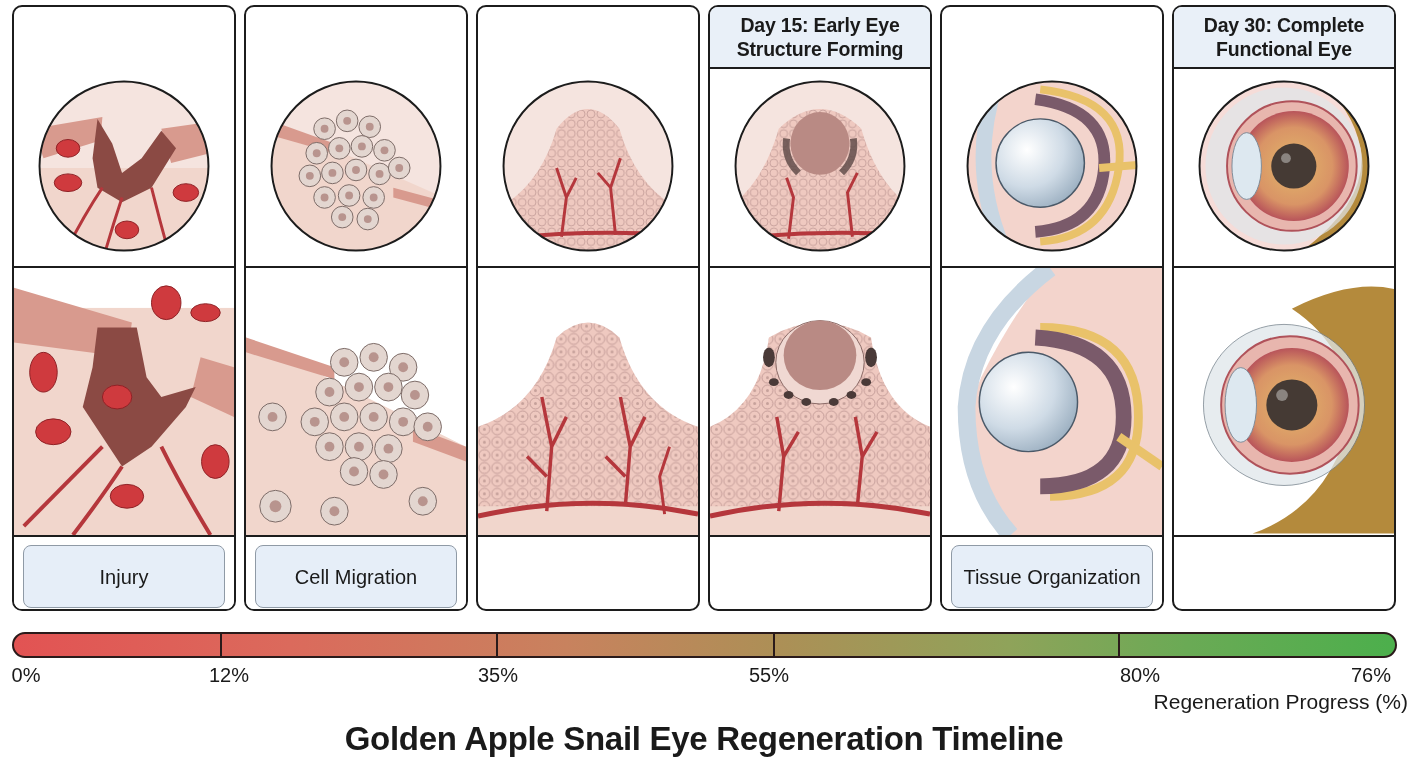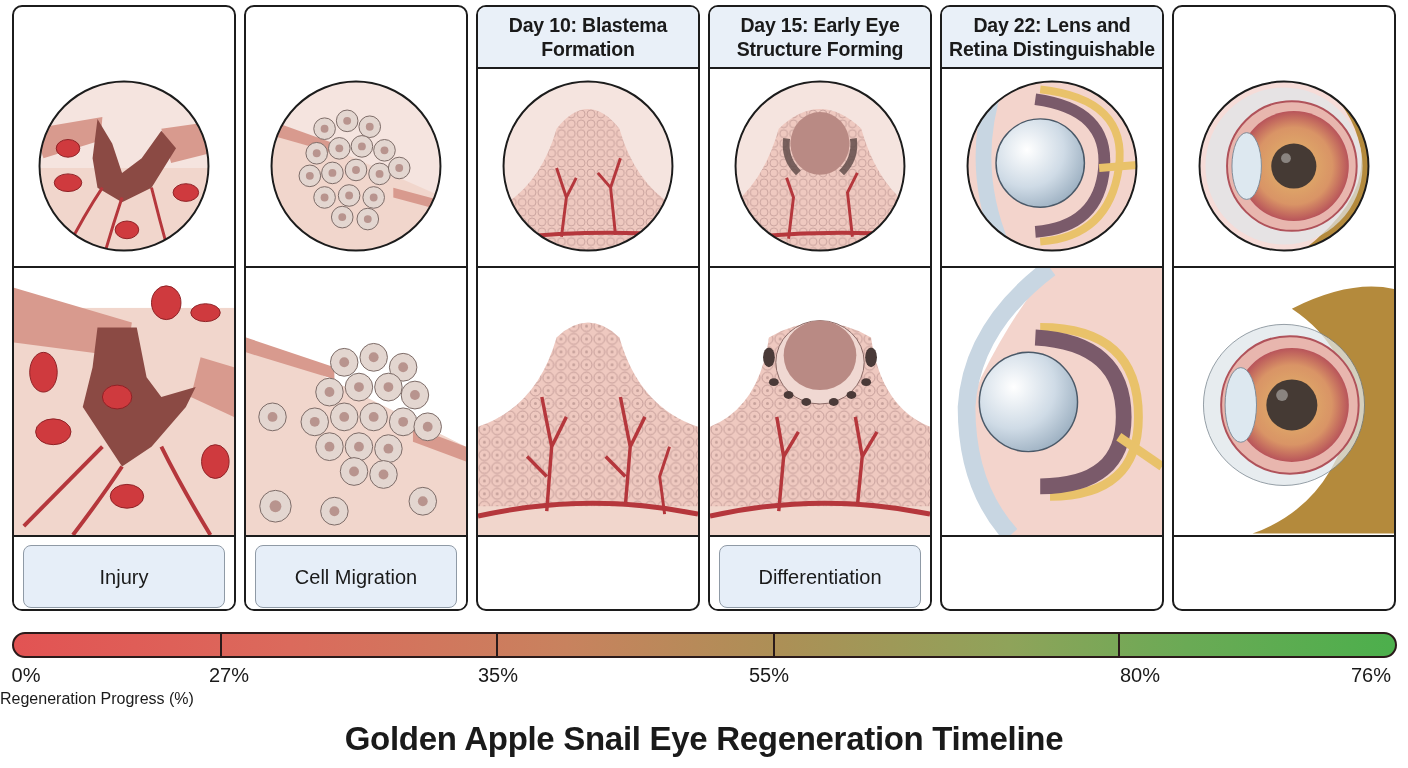--- a/index.html
+++ b/index.html
@@ -27,21 +27,21 @@
     font-size: 20px; line-height: 24px; color: #1a1a1a;
   }
 
   .progress-track {
     position: absolute; left: 12px; top: 632px; width: 1385px; height: 26px;
     border: 2px solid #2a1a1a; border-radius: 13px; overflow: hidden;
     background: linear-gradient(90deg, #e25353 0%, #db6a5c 20%, #c8825e 40%, #ad8f56 55%, #8fa35a 72%, #6aaa55 85%, #4caf4c 100%);
   }
   .progress-divider { position: absolute; top: 0; bottom: 0; width: 2px; background: #2a1a1a; }
   .tick-label { position: absolute; top: 664px; font-size: 20px; color: #1a1a1a; transform: translateX(-50%); white-space: nowrap; }
-  .axis-label { position: absolute; top: 690px; left: 0; width: 1408px; text-align: left; font-size: 16px; color: #1a1a1a; }
+  .axis-label { position: absolute; top: 690px; left: 0; width: 1408px; text-align: right; font-size: 21px; color: #1a1a1a; }
   .main-title { position: absolute; top: 720px; left: 0; width: 1408px; text-align: center; font-size: 33px; font-weight: bold; color: #1a1a1a; letter-spacing: -0.3px; }
 </style>
 </head>
 <body>
 
 <div class="panel" style="left:12px">
   <div class="illus-top">
     <svg viewBox="0 0 224 199">
       <defs>
           <clipPath id="c1">
@@ -196,21 +196,20 @@
           <circle cx="180" cy="235" r="5"></circle>
       </g>
     </svg>
   </div>
   <div class="label-area">
     <div class="stage-label">Cell Migration</div>
   </div>
 </div>
 
 <div class="panel" style="left:476px">
-  <div class="panel-header">Day 10: Blastema Formation</div>
   <div class="illus-top">
     <svg viewBox="0 0 224 199">
       <defs>
         <clipPath id="c3">
             <circle cx="112" cy="98" r="86"></circle>
           </clipPath>
         <pattern id="cells3" width="10" height="10" patternUnits="userSpaceOnUse">
           <rect width="10" height="10" fill="#efc9c0"></rect>
             <circle cx="5" cy="5" r="4" fill="none" stroke="#b08a86" stroke-width="0.6"></circle>
         </pattern>
@@ -291,27 +290,23 @@
         <ellipse cx="126" cy="135" rx="5" ry="4"></ellipse>
           <ellipse cx="144" cy="128" rx="5" ry="4"></ellipse>
           <ellipse cx="159" cy="115" rx="5" ry="4"></ellipse>
       </g>
       <rect x="0" y="240" width="224" height="29" fill="#f1d6cc"></rect>
       <path d="M0 250 Q112 225 224 248" stroke="#b5373c" stroke-width="5" fill="none"></path>
       <path d="M70 245 L75 190 L68 150 M75 190 L90 165" stroke="#b5373c" stroke-width="3.5" fill="none"></path>
       <path d="M150 240 L155 190 L148 150 M155 190 L170 165" stroke="#b5373c" stroke-width="3.5" fill="none"></path>
     </svg>
   </div>
-  <div class="label-area">
-    <div class="stage-label">Differentiation</div>
-  </div>
 </div>
 
 <div class="panel" style="left:940px">
-  <div class="panel-header">Day 22: Lens and Retina Distinguishable</div>
   <div class="illus-top">
     <svg viewBox="0 0 224 199">
       <defs>
         <clipPath id="c5">
             <circle cx="112" cy="98" r="86"></circle>
           </clipPath>
         <radialGradient id="lens5" cx="35%" cy="35%" r="70%">
           <stop offset="0%" stop-color="#ffffff"></stop>
             <stop offset="60%" stop-color="#cfdbe6"></stop>
             <stop offset="100%" stop-color="#9fb2c3"></stop>
@@ -339,23 +334,27 @@
       </defs>
       <rect x="0" y="0" width="224" height="269" fill="#fff"></rect>
       <path d="M110 0 L224 0 L224 269 L60 269 Q10 170 40 110 Q70 50 110 0 Z" fill="#f3d4cc"></path>
       <path d="M110 0 Q30 60 25 140 Q25 220 70 269" stroke="#c8d6e2" stroke-width="18" fill="none"></path>
       <path d="M100 60 Q200 60 200 150 Q200 230 110 230" stroke="#e9c26a" stroke-width="9" fill="none"></path>
       <path d="M95 70 Q185 75 185 150 Q185 220 100 220" stroke="#7a5a6a" stroke-width="16" fill="none"></path>
       <path d="M180 170 L224 200" stroke="#e9c26a" stroke-width="9"></path>
       <circle cx="88" cy="135" r="50" fill="url(#lens5b)" stroke="#4a5968" stroke-width="1.5"></circle>
     </svg>
   </div>
+  <div class="label-area">
+    <div class="stage-label">Tissue Organization</div>
+  </div>
 </div>
 
 <div class="panel" style="left:1172px">
+  <div class="panel-header">Day 30: Complete Functional Eye</div>
   <div class="illus-top">
     <svg viewBox="0 0 224 199">
       <defs>
         <clipPath id="c6">
             <circle cx="112" cy="98" r="86"></circle>
           </clipPath>
         <radialGradient id="iris6" cx="50%" cy="50%" r="50%">
           <stop offset="0%" stop-color="#e3b86a"></stop>
             <stop offset="70%" stop-color="#d99466"></stop>
             <stop offset="100%" stop-color="#b8545a"></stop>
@@ -395,20 +394,20 @@
 </div>
 
 <div class="progress-track">
   <div class="progress-divider" style="left:calc(15% - 1px)"></div>
   <div class="progress-divider" style="left:calc(35% - 1px)"></div>
   <div class="progress-divider" style="left:calc(55% - 1px)"></div>
   <div class="progress-divider" style="left:calc(80% - 1px)"></div>
 </div>
 
 <div class="tick-label" style="left:26px">0%</div>
-<div class="tick-label" style="left:229px">27%</div>
+<div class="tick-label" style="left:229px">12%</div>
 <div class="tick-label" style="left:498px">35%</div>
 <div class="tick-label" style="left:769px">55%</div>
 <div class="tick-label" style="left:1140px">80%</div>
 <div class="tick-label" style="left:1371px">76%</div>
 
 <div class="axis-label">Regeneration Progress (%)</div>
 <div class="main-title">Golden Apple Snail Eye Regeneration Timeline</div>
 
 </body></html>

